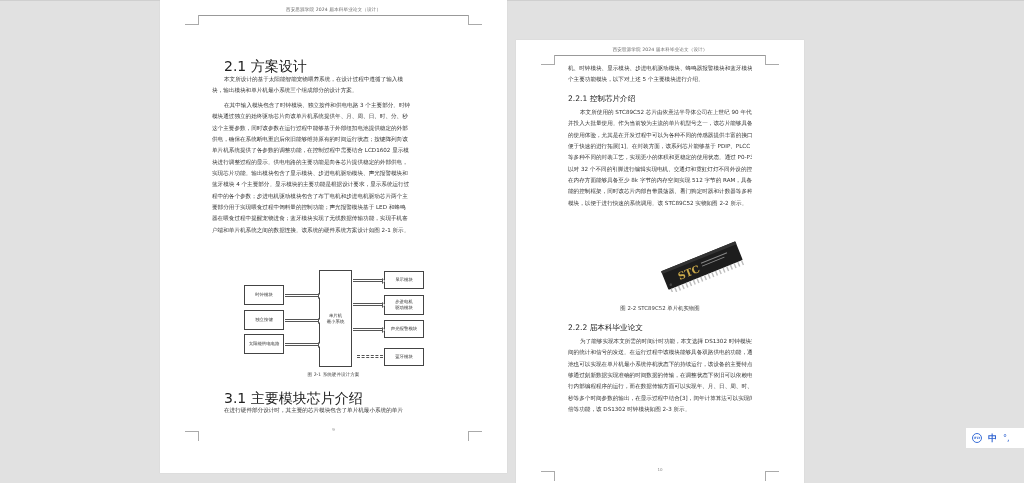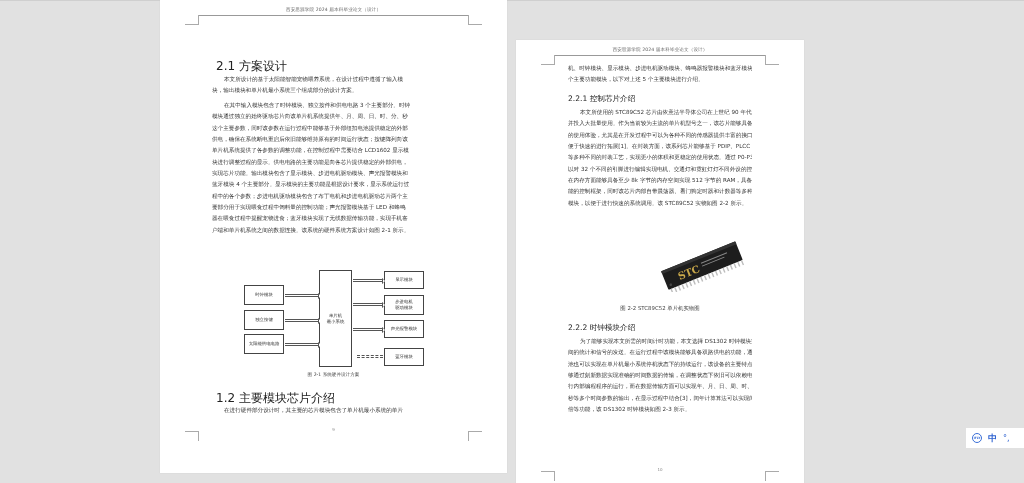--- a/index.html
+++ b/index.html
@@ -15,21 +15,21 @@
   .crn.tl::before{content:"";position:absolute;left:-14px;top:9px;width:14px;border-top:0.8px solid #aaa;}
   .crn.tr{right:38px;top:15px;border-right-width:0.8px;}
   .crn.tr::before{content:"";position:absolute;right:-14px;top:9px;width:14px;border-top:0.8px solid #aaa;}
   .crn.bl{left:38px;top:431px;border-left-width:0.8px;}
   .crn.bl::before{content:"";position:absolute;left:-14px;top:0;width:14px;border-top:0.8px solid #aaa;}
   .crn.br{right:38px;top:431px;border-right-width:0.8px;}
   .crn.br::before{content:"";position:absolute;right:-14px;top:0;width:14px;border-top:0.8px solid #aaa;}
   .pnum{position:absolute;top:427px;left:0;right:0;text-align:center;font-size:4px;color:#888;}
   .body{position:absolute;left:52px;right:52px;}
   .h1{position:absolute;left:0;right:0;text-align:center;font-size:11px;color:#222;}
-  .h2{position:absolute;left:4px;font-size:12px;color:#222;}
+  .h2{position:absolute;left:12px;font-size:14px;color:#222;}
   .h3{position:absolute;left:0;font-size:7.6px;color:#222;}
   .para{position:absolute;left:0;right:0;font-size:5.6px;line-height:11.35px;color:#333;text-align:justify;}
   .para .ln{display:block;white-space:nowrap;overflow:hidden;}
   .para .ind{padding-left:12px;}
   .caption{position:absolute;left:0;right:0;text-align:center;font-size:5.4px;color:#444;}
   
   .dg{position:absolute;}
   .box{position:absolute;border:0.8px solid #444;background:#fff;font-size:4.4px;color:#333;display:flex;align-items:center;justify-content:center;text-align:center;line-height:6px;box-sizing:border-box;}
   .arrow{position:absolute;height:3px;border-top:0.7px solid #555;border-bottom:0.7px solid #555;box-sizing:border-box;}
   .arrow::after{content:"";position:absolute;right:-4px;top:-2.3px;width:0;height:0;border-left:4px solid #555;border-top:3.3px solid transparent;border-bottom:3.3px solid transparent;}
@@ -97,21 +97,21 @@
       <div class="darrow" style="left:145px;top:355px;width:26px;"></div>
 
       <div class="box" style="left:172px;top:271px;width:40px;height:18px;">显示模块</div>
       <div class="box" style="left:172px;top:295px;width:40px;height:20px;white-space:pre-line;">步进电机
 驱动模块</div>
       <div class="box" style="left:172px;top:320px;width:40px;height:18px;">声光报警模块</div>
       <div class="box" style="left:172px;top:348px;width:40px;height:18px;">蓝牙模块</div>
     </div>
     <div class="caption" style="top:372px;font-size:4.6px;">图 2-1 系统硬件设计方案</div>
 
-    <div class="h2" style="top:390px;">1.2 主要模块芯片介绍</div>
+    <div class="h2" style="top:390px;">3.1 主要模块芯片介绍</div>
     <div class="para" style="top:405px;">
       <span class="ln ind">在进行硬件部分设计时，其主要的芯片模块包含了单片机最小系统的单片</span>
     </div>
   </div>
   <div class="pnum">9</div>
 </div>
 
 <div class="page" id="page-right">
   <div class="hdr">西安思源学院 2024 届本科毕业论文（设计）</div>
   <div class="hdr-line"></div>
@@ -168,21 +168,21 @@
           </g>
           <text x="20" y="31" font-family="DejaVu Serif, serif" font-size="10" font-weight="bold" fill="#c9a84a">STC</text>
           <rect x="46" y="23" width="28" height="1" fill="#888"></rect>
           <rect x="46" y="26" width="24" height="1" fill="#888"></rect>
           <circle cx="10" cy="32" r="1.3" fill="#444"></circle>
         </g>
       </svg>
     </div>
     <div class="caption" style="top:265px;">图 2-2 STC89C52 单片机实物图</div>
 
-    <div class="h3" style="top:283px;">2.2.2 时钟模块介绍</div>
+    <div class="h3" style="top:283px;">2.2.2 届本科毕业论文</div>
     <div class="para" style="top:296px;">
       <span class="ln ind">为了能够实现本文所需的时间计时功能，本文选择 DS1302 时钟模块实现时</span>
       <span class="ln">间的统计和信号的发送。在运行过程中该模块能够具备双路供电的功能，通过电</span>
       <span class="ln">池也可以实现在单片机最小系统停机状态下的持续运行，该设备的主要特点是能</span>
       <span class="ln">够通过刻新数据实现准确的时间数据的传输，在调整状态下依旧可以依赖电池进</span>
       <span class="ln">行内部编程程序的运行，而在数据传输方面可以实现年、月、日、周、时、分、</span>
       <span class="ln">秒等多个时间参数的输出，在显示过程中结合[3]，闰年计算算法可以实现闰年补</span>
       <span class="ln">偿等功能，该 DS1302 时钟模块如图 2-3 所示。</span>
     </div>
   </div>

